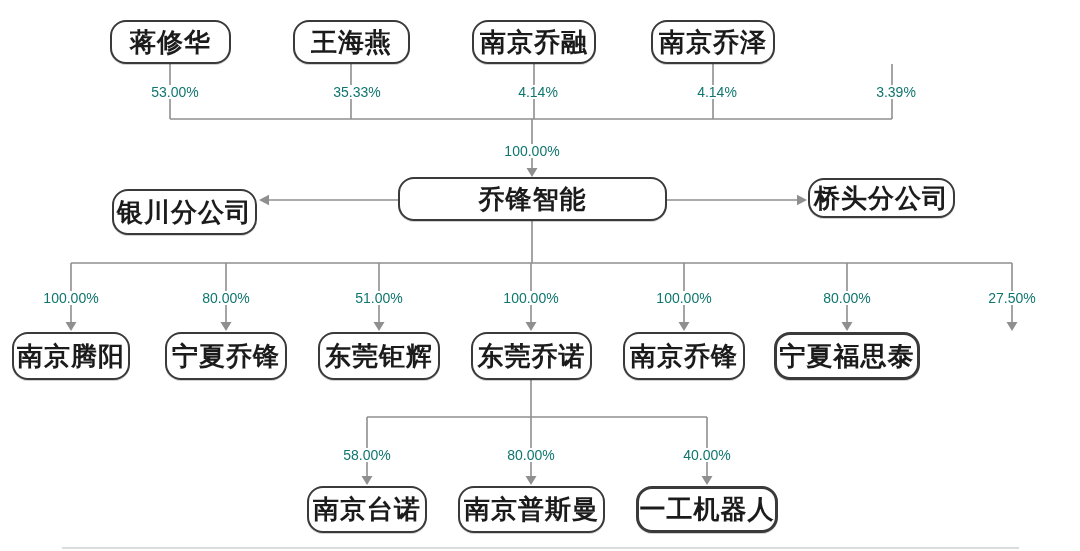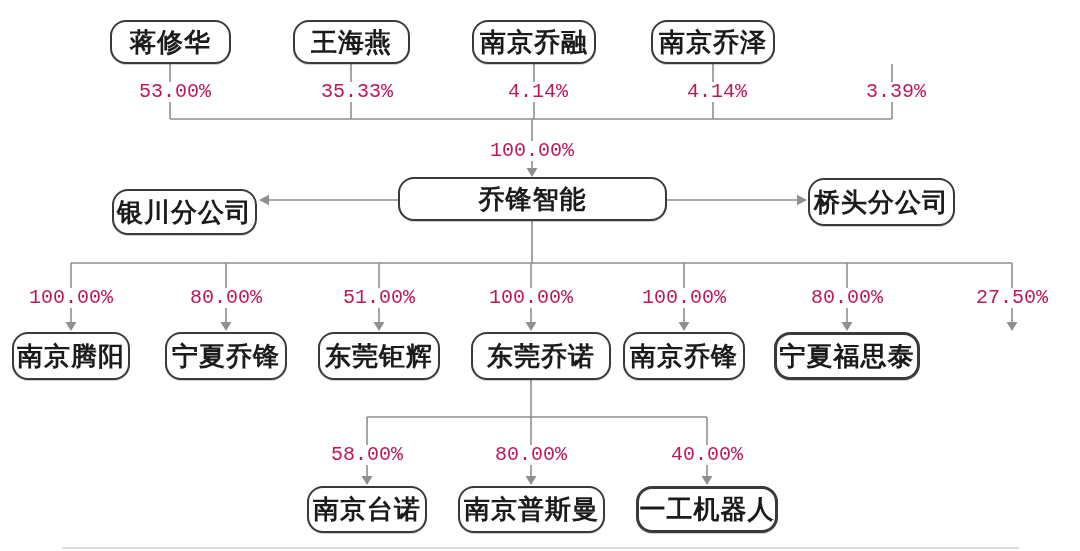--- a/index.html
+++ b/index.html
@@ -40,23 +40,23 @@
     border-width: 3px;
   }
   .node.main {
     border-width: 2.5px;
   }
   .pct {
     position: absolute;
     transform: translate(-50%, -50%);
     background: #ffffff;
     padding: 0 3px;
-    font-family: Liberation Mono, monospace;
-    font-size: 20px;
-    color: #be185d;
+    font-family: Liberation Sans, sans-serif;
+    font-size: 14px;
+    color: #0f766e;
     white-space: nowrap;
     line-height: 1;
   }
   .baseline-rule {
     position: absolute;
     left: 62px;
     top: 547px;
     width: 957px;
     height: 2px;
     background: #dcdcdc;
@@ -144,26 +144,26 @@
   <div class="pct" style="left:531px; top:455px">80.00%</div>
   <div class="pct" style="left:707px; top:455px">40.00%</div>
 
   <div class="node" style="left:110px; top:20px; width:121px; height:44px">蒋修华</div>
   <div class="node" style="left:293px; top:20px; width:117px; height:44px">王海燕</div>
   <div class="node" style="left:472px; top:20px; width:124px; height:44px">南京乔融</div>
   <div class="node" style="left:651px; top:20px; width:124px; height:44px">南京乔泽</div>
 
   <div class="node main" style="left:398px; top:177px; width:269px; height:44px">乔锋智能</div>
   <div class="node" style="left:112px; top:189px; width:145px; height:46px">银川分公司</div>
-  <div class="node" style="left:808px; top:178px; width:147px; height:48px">桥头分公司</div>
+  <div class="node" style="left:808px; top:178px; width:147px; height:40px">桥头分公司</div>
 
   <div class="node" style="left:12px;  top:332px; width:118px; height:48px">南京腾阳</div>
   <div class="node" style="left:165px; top:332px; width:122px; height:48px">宁夏乔锋</div>
   <div class="node" style="left:318px; top:332px; width:122px; height:48px">东莞钜辉</div>
-  <div class="node" style="left:471px; top:332px; width:140px; height:48px">东莞乔诺</div>
+  <div class="node" style="left:471px; top:332px; width:121px; height:48px">东莞乔诺</div>
   <div class="node" style="left:623px; top:332px; width:122px; height:48px">南京乔锋</div>
   <div class="node bold" style="left:774px; top:332px; width:146px; height:48px">宁夏福思泰</div>
 
   <div class="node" style="left:307px; top:486px; width:120px; height:47px">南京台诺</div>
   <div class="node" style="left:458px; top:486px; width:147px; height:47px">南京普斯曼</div>
   <div class="node bold" style="left:636px; top:486px; width:142px; height:47px">一工机器人</div>
 
   <div class="baseline-rule"></div>
 
 </div>

